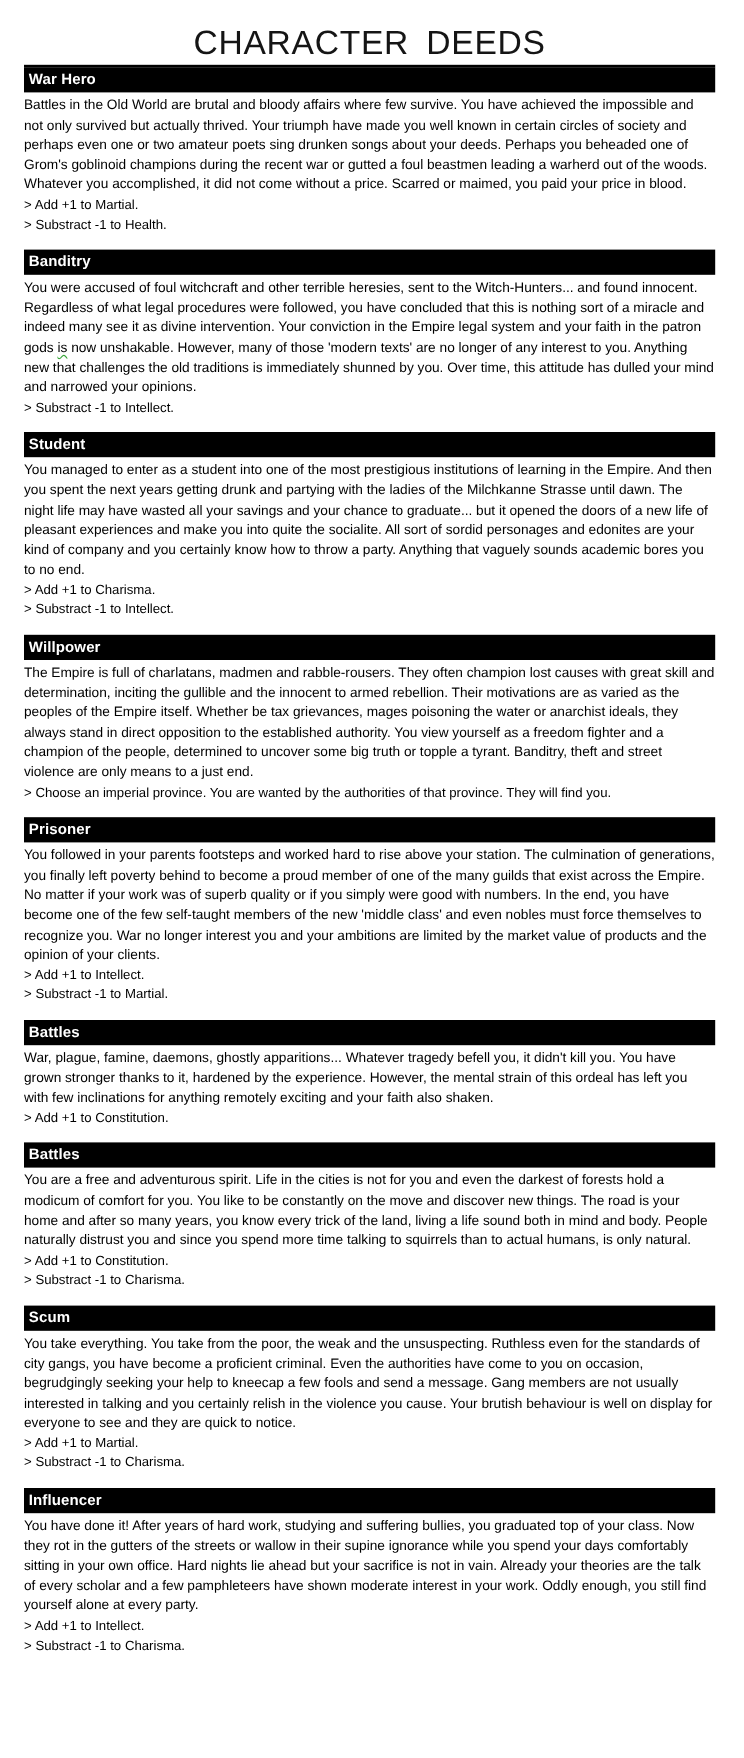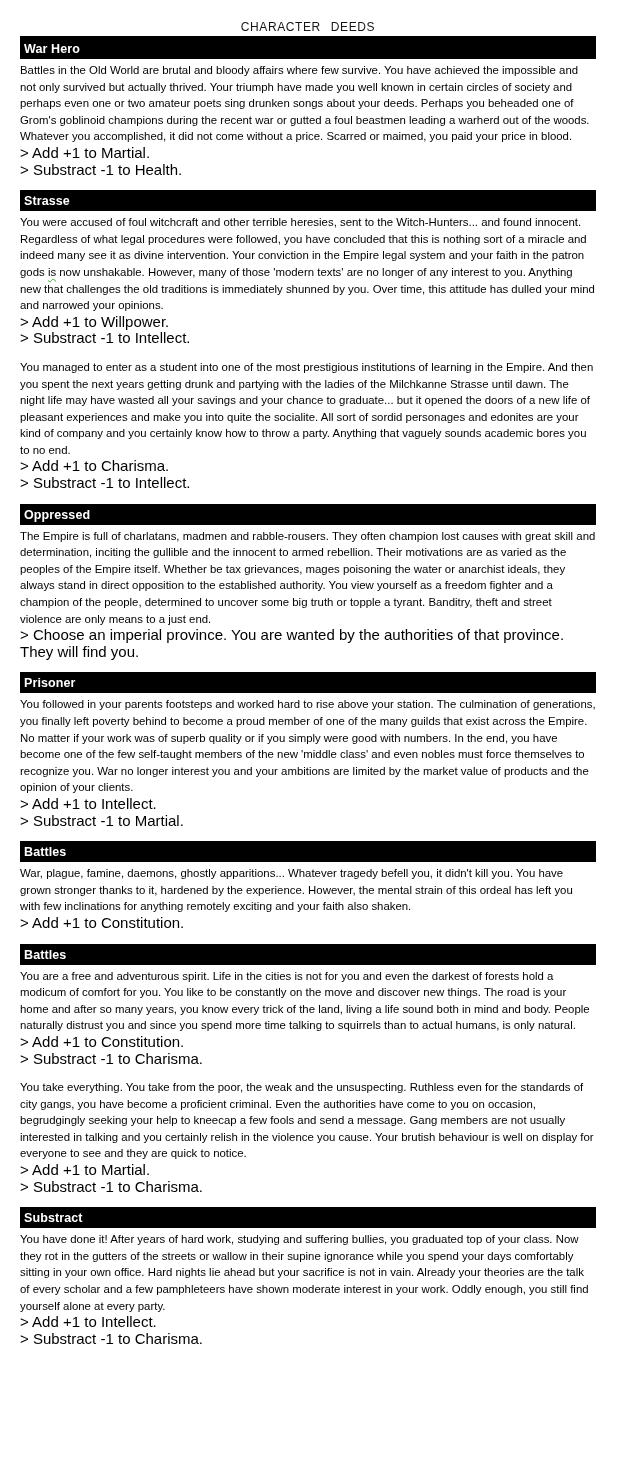--- a/index.html
+++ b/index.html
@@ -8,21 +8,21 @@
     width: 620px;
     min-height: 1465px;
     font-family: "Liberation Sans", sans-serif;
     color: #000000;
     -webkit-font-smoothing: antialiased;
   }
   .page { padding: 12px 24px 24px 20px; }
 
   .doc-title {
     font-family: "Liberation Sans", sans-serif;
-    font-size: 12px;
+    font-size: 28px;
     font-weight: 400;
     color: #151515;
     text-align: center;
     letter-spacing: 0.6px;
     word-spacing: 6px;
     margin-top: 8px;
     margin-bottom: 2px;
   }
   .title-rule {
     border-bottom: 2px solid var(--rule-color, #000);
@@ -47,21 +47,21 @@
   }
 
   .deed-body {
     font-size: 11.4px;
     line-height: 16.6px;
     color: var(--body-fg, #000);
     text-align: left;
   }
   .deed-effects { margin: 0; }
   .effect-line {
-    font-size: 15px;
+    font-size: 11px;
     line-height: 16.6px;
     color: var(--body-fg, #000);
   }
 
   .grammar-mark {
     text-decoration-line: underline;
     text-decoration-style: wavy;
     text-decoration-color: var(--squiggle, #3aa63a);
     text-decoration-thickness: 1px;
     text-underline-offset: 2px;
@@ -81,40 +81,42 @@
     </header>
     <p class="deed-body"><span>Battles in the Old World are brutal and bloody affairs where few survive. You have achieved the impossible and not only survived but actually thrived. Your triumph have made you well known in certain circles of society and perhaps even one or two amateur poets sing drunken songs about your deeds. Perhaps you beheaded one of Grom's goblinoid champions during the recent war or gutted a foul beastmen leading a warherd out of the woods. Whatever you accomplished, it did not come without a price. Scarred or maimed, you paid your price in blood.</span></p>
     <div class="deed-effects">
           <div class="effect-line">&gt; Add +1 to Martial.</div>
           <div class="effect-line">&gt; Substract -1 to Health.</div>
         </div>
   </section>
 
   <section class="deed">
     <header class="deed-bar">
-      <span class="deed-title">Strasse</span>
+      <span class="deed-title">Banditry</span>
     </header>
     <p class="deed-body"><span>You were accused of foul witchcraft and other terrible heresies, sent to the Witch-Hunters... and found innocent. Regardless of what legal procedures were followed, you have concluded that this is nothing sort of a miracle and indeed many see it as divine intervention. Your conviction in the Empire legal system and your faith in the patron gods </span><span class="grammar-mark">is</span><span> now unshakable. However, many of those 'modern texts' are no longer of any interest to you. Anything new that challenges the old traditions is immediately shunned by you. Over time, this attitude has dulled your mind and narrowed your opinions.</span></p>
     <div class="deed-effects">
-          <div class="effect-line">&gt; Add +1 to Willpower.</div>
           <div class="effect-line">&gt; Substract -1 to Intellect.</div>
         </div>
   </section>
 
   <section class="deed">
+    <header class="deed-bar">
+      <span class="deed-title">Student</span>
+    </header>
     <p class="deed-body"><span>You managed to enter as a student into one of the most prestigious institutions of learning in the Empire. And then you spent the next years getting drunk and partying with the ladies of the Milchkanne Strasse until dawn. The night life may have wasted all your savings and your chance to graduate... but it opened the doors of a new life of pleasant experiences and make you into quite the socialite. All sort of sordid personages and edonites are your kind of company and you certainly know how to throw a party. Anything that vaguely sounds academic bores you to no end.</span></p>
     <div class="deed-effects">
           <div class="effect-line">&gt; Add +1 to Charisma.</div>
           <div class="effect-line">&gt; Substract -1 to Intellect.</div>
         </div>
   </section>
 
   <section class="deed">
     <header class="deed-bar">
-      <span class="deed-title">Oppressed</span>
+      <span class="deed-title">Willpower</span>
     </header>
     <p class="deed-body"><span>The Empire is full of charlatans, madmen and rabble-rousers. They often champion lost causes with great skill and determination, inciting the gullible and the innocent to armed rebellion. Their motivations are as varied as the peoples of the Empire itself. Whether be tax grievances, mages poisoning the water or anarchist ideals, they always stand in direct opposition to the established authority. You view yourself as a freedom fighter and a champion of the people, determined to uncover some big truth or topple a tyrant. Banditry, theft and street violence are only means to a just end.</span></p>
     <div class="deed-effects">
           <div class="effect-line">&gt; Choose an imperial province. You are wanted by the authorities of that province. They will find you.</div>
         </div>
   </section>
 
   <section class="deed">
     <header class="deed-bar">
       <span class="deed-title">Prisoner</span>
@@ -141,30 +143,33 @@
       <span class="deed-title">Battles</span>
     </header>
     <p class="deed-body"><span>You are a free and adventurous spirit. Life in the cities is not for you and even the darkest of forests hold a modicum of comfort for you. You like to be constantly on the move and discover new things. The road is your home and after so many years, you know every trick of the land, living a life sound both in mind and body. People naturally distrust you and since you spend more time talking to squirrels than to actual humans, is only natural.</span></p>
     <div class="deed-effects">
           <div class="effect-line">&gt; Add +1 to Constitution.</div>
           <div class="effect-line">&gt; Substract -1 to Charisma.</div>
         </div>
   </section>
 
   <section class="deed">
+    <header class="deed-bar">
+      <span class="deed-title">Scum</span>
+    </header>
     <p class="deed-body"><span>You take everything. You take from the poor, the weak and the unsuspecting. Ruthless even for the standards of city gangs, you have become a proficient criminal. Even the authorities have come to you on occasion, begrudgingly seeking your help to kneecap a few fools and send a message. Gang members are not usually interested in talking and you certainly relish in the violence you cause. Your brutish behaviour is well on display for everyone to see and they are quick to notice.</span></p>
     <div class="deed-effects">
           <div class="effect-line">&gt; Add +1 to Martial.</div>
           <div class="effect-line">&gt; Substract -1 to Charisma.</div>
         </div>
   </section>
 
   <section class="deed">
     <header class="deed-bar">
-      <span class="deed-title">Substract</span>
+      <span class="deed-title">Influencer</span>
     </header>
     <p class="deed-body"><span>You have done it! After years of hard work, studying and suffering bullies, you graduated top of your class. Now they rot in the gutters of the streets or wallow in their supine ignorance while you spend your days comfortably sitting in your own office. Hard nights lie ahead but your sacrifice is not in vain. Already your theories are the talk of every scholar and a few pamphleteers have shown moderate interest in your work. Oddly enough, you still find yourself alone at every party.</span></p>
     <div class="deed-effects">
           <div class="effect-line">&gt; Add +1 to Intellect.</div>
           <div class="effect-line">&gt; Substract -1 to Charisma.</div>
         </div>
   </section>
 </div>
 </main>
 

